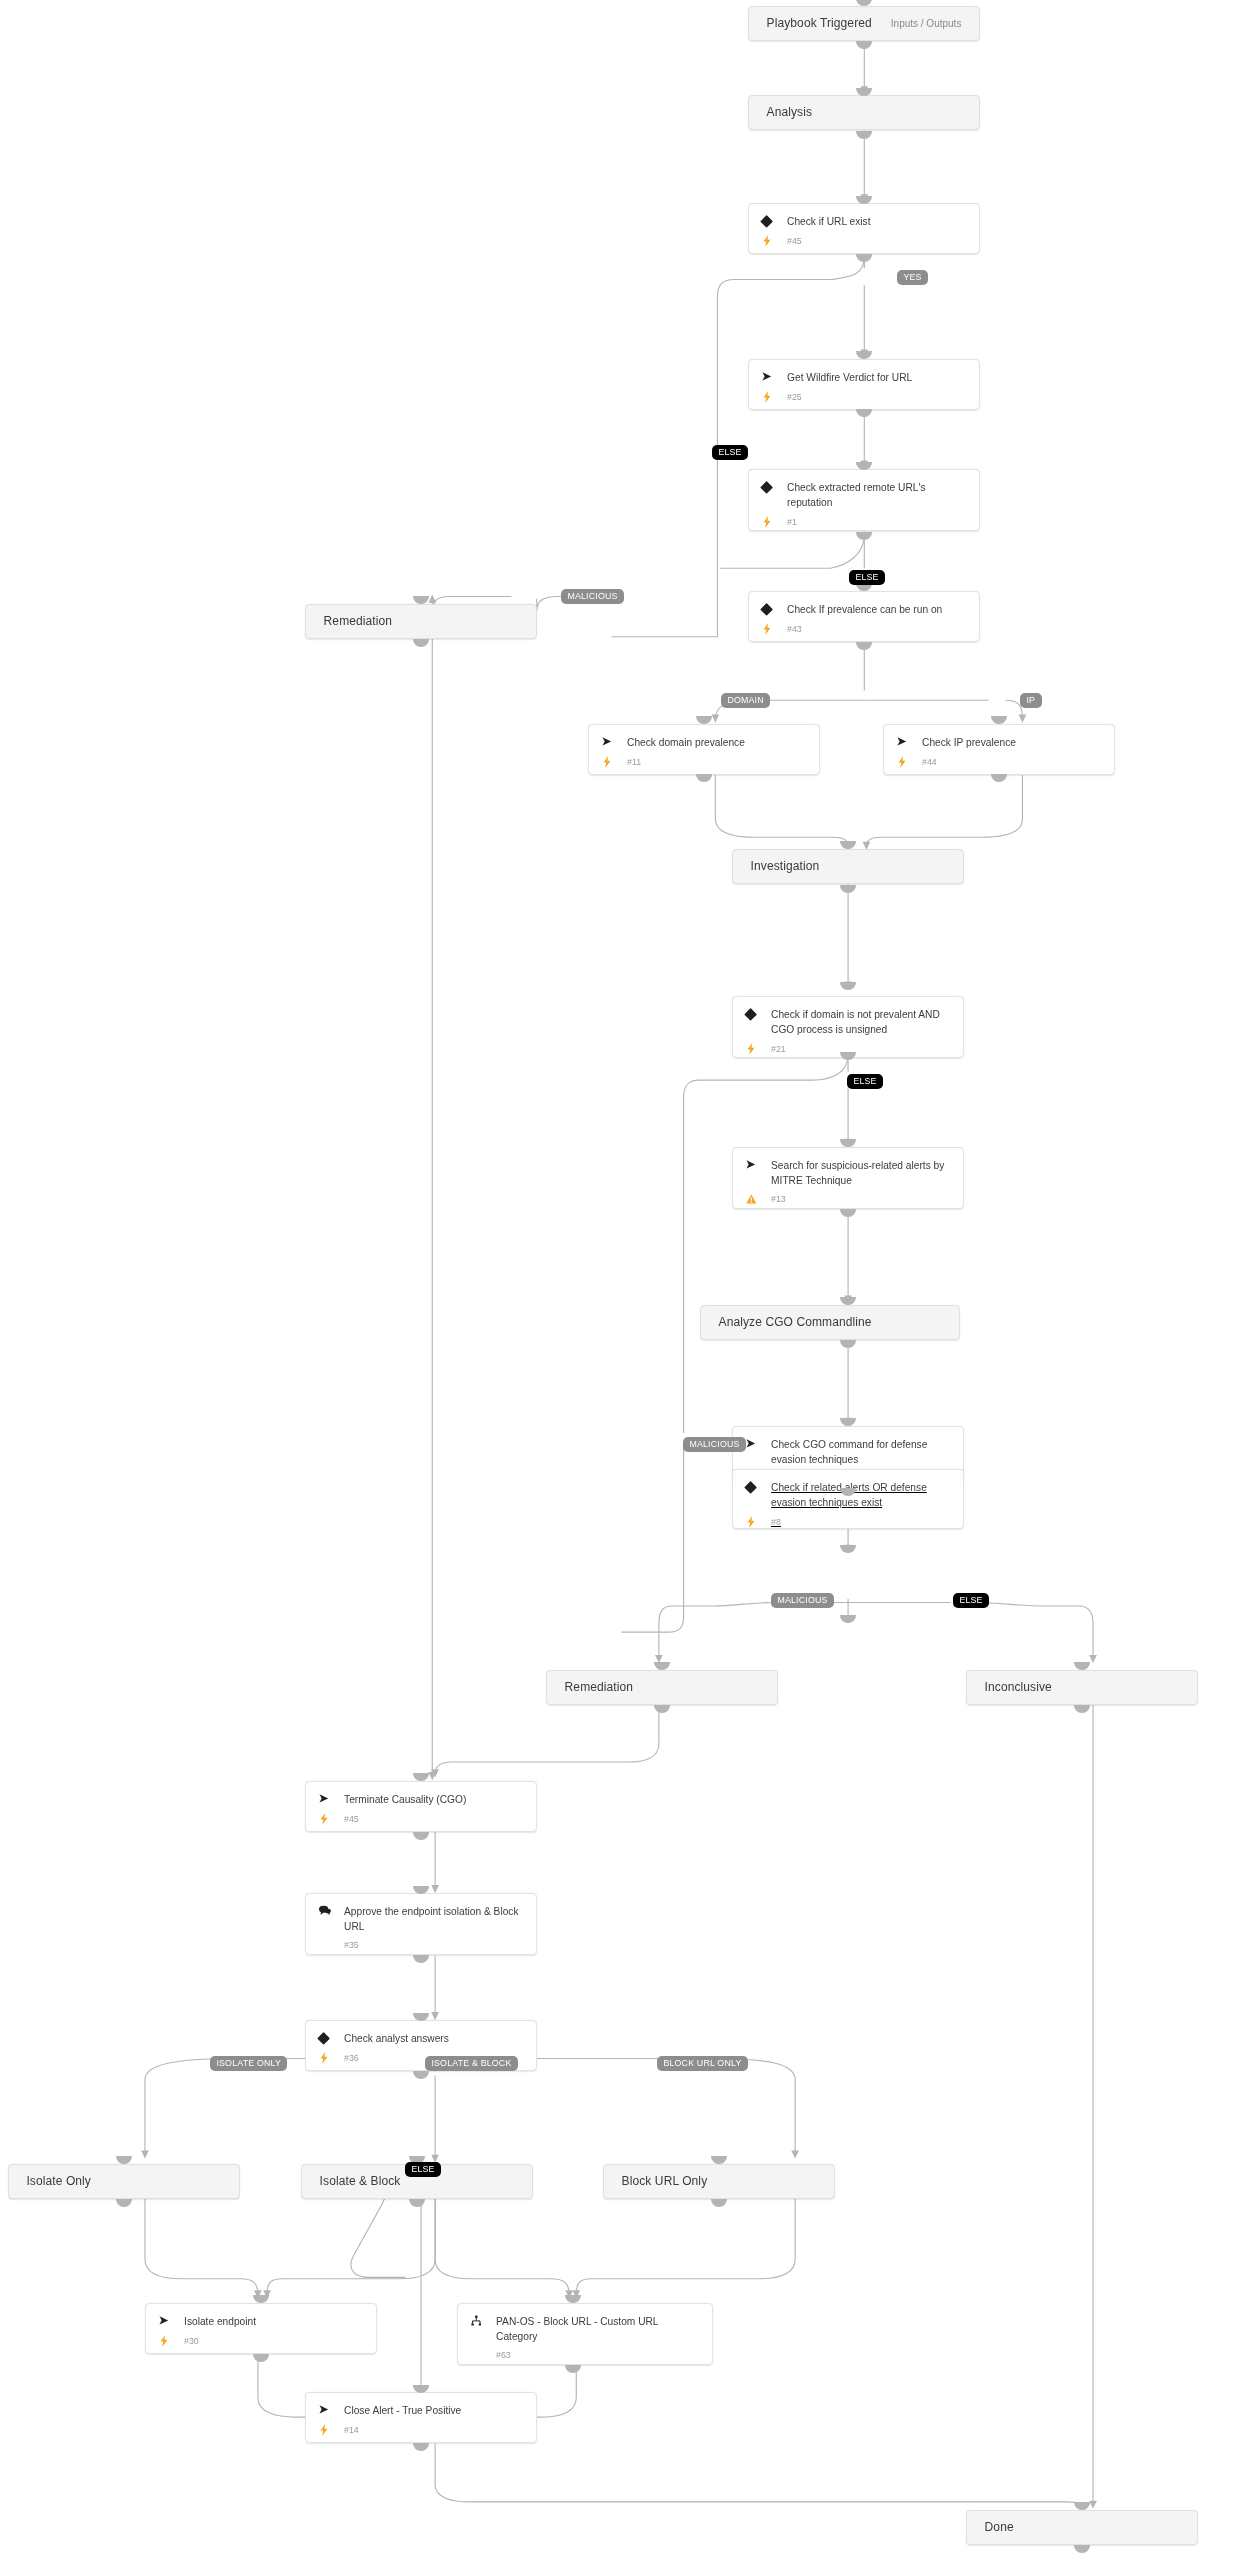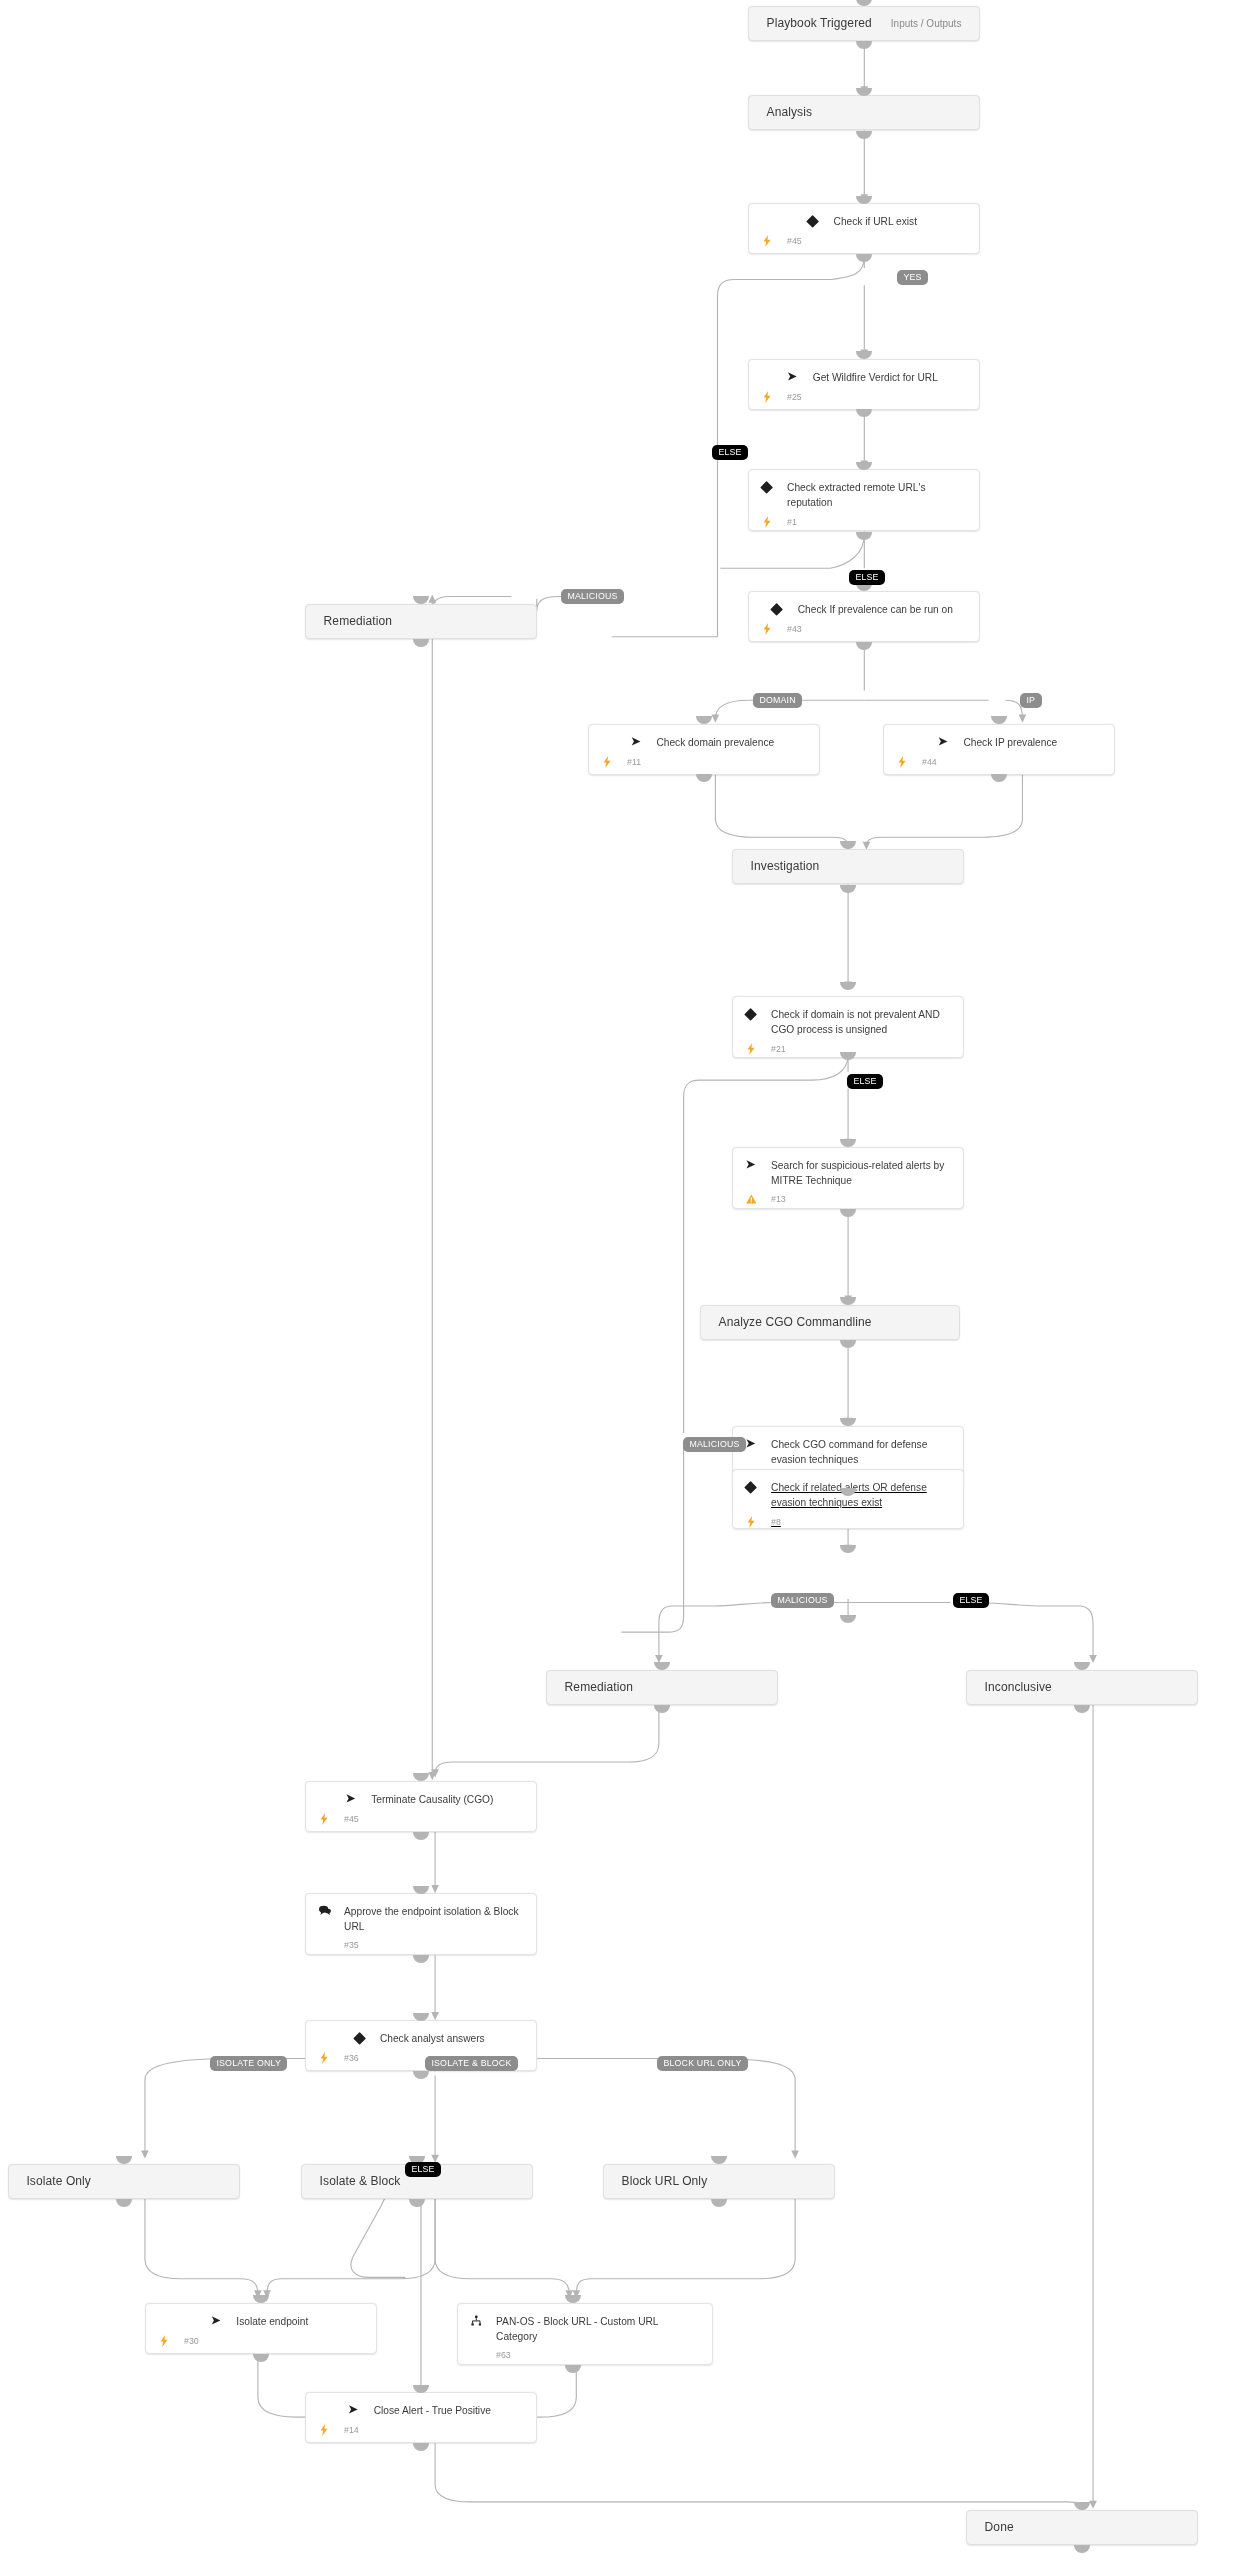--- a/index.html
+++ b/index.html
@@ -50,21 +50,20 @@
     padding-right: 17.6px;
     font-size: 10px;
     color: #8a8a8a;
   }
   
   .node.task { padding: 10px 0 0 0; }
   .node .row-top {
     display: flex;
     align-items: flex-start;
     padding: 0 11.3px 0 12.7px;
-    justify-content: center;
   }
   .node .icon-slot {
     width: 24px;
     flex: 0 0 24px;
     display: flex;
     align-items: flex-start;
     justify-content: flex-start;
     padding-top: 0.7px;
   }
   .node .task-title {
@@ -572,21 +571,21 @@
         <span class="sec-title">Done</span>
       </div>
       <div class="port in" style="left: 1074px; top: 2502px;"></div>
       <div class="port out" style="left: 1074px; top: 2545px;"></div>
     </div>
   <div id="labels">
       <div class="elabel grey" style="left: 849px; top: 270px;">YES</div>
       <div class="elabel black" style="left: 712px; top: 445px;">ELSE</div>
       <div class="elabel black" style="left: 849px; top: 570px;">ELSE</div>
       <div class="elabel grey" style="left: 513px; top: 589px;">MALICIOUS</div>
-      <div class="elabel grey" style="left: 705px; top: 693px;">DOMAIN</div>
+      <div class="elabel grey" style="left: 673px; top: 693px;">DOMAIN</div>
       <div class="elabel grey" style="left: 972px; top: 693px;">IP</div>
       <div class="elabel black" style="left: 847px; top: 1074px;">ELSE</div>
       <div class="elabel grey" style="left: 635px; top: 1437px;">MALICIOUS</div>
       <div class="elabel grey" style="left: 723px; top: 1593px;">MALICIOUS</div>
       <div class="elabel black" style="left: 953px; top: 1593px;">ELSE</div>
       <div class="elabel grey" style="left: 162px; top: 2056px;">ISOLATE ONLY</div>
       <div class="elabel grey" style="left: 377px; top: 2056px;">ISOLATE &amp; BLOCK</div>
       <div class="elabel grey" style="left: 609px; top: 2056px;">BLOCK URL ONLY</div>
       <div class="elabel black" style="left: 405px; top: 2162px;">ELSE</div>
     </div>

